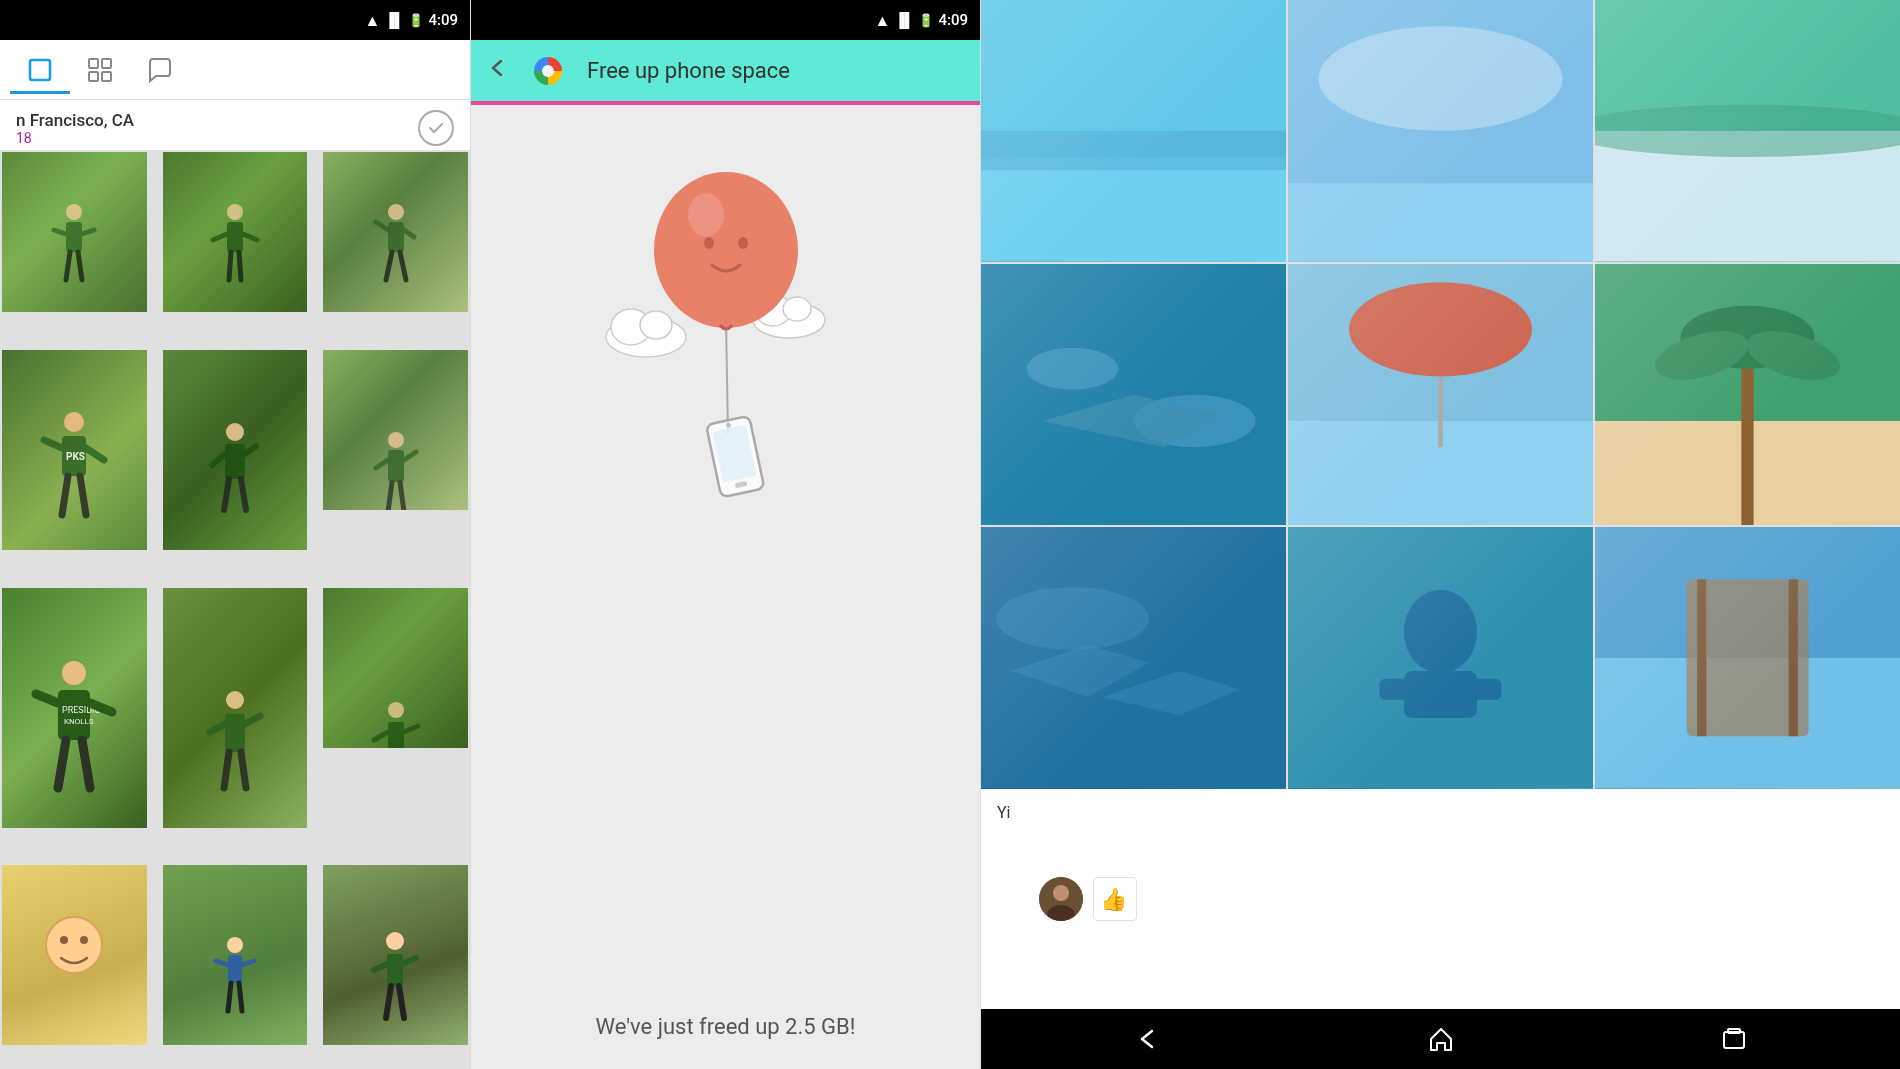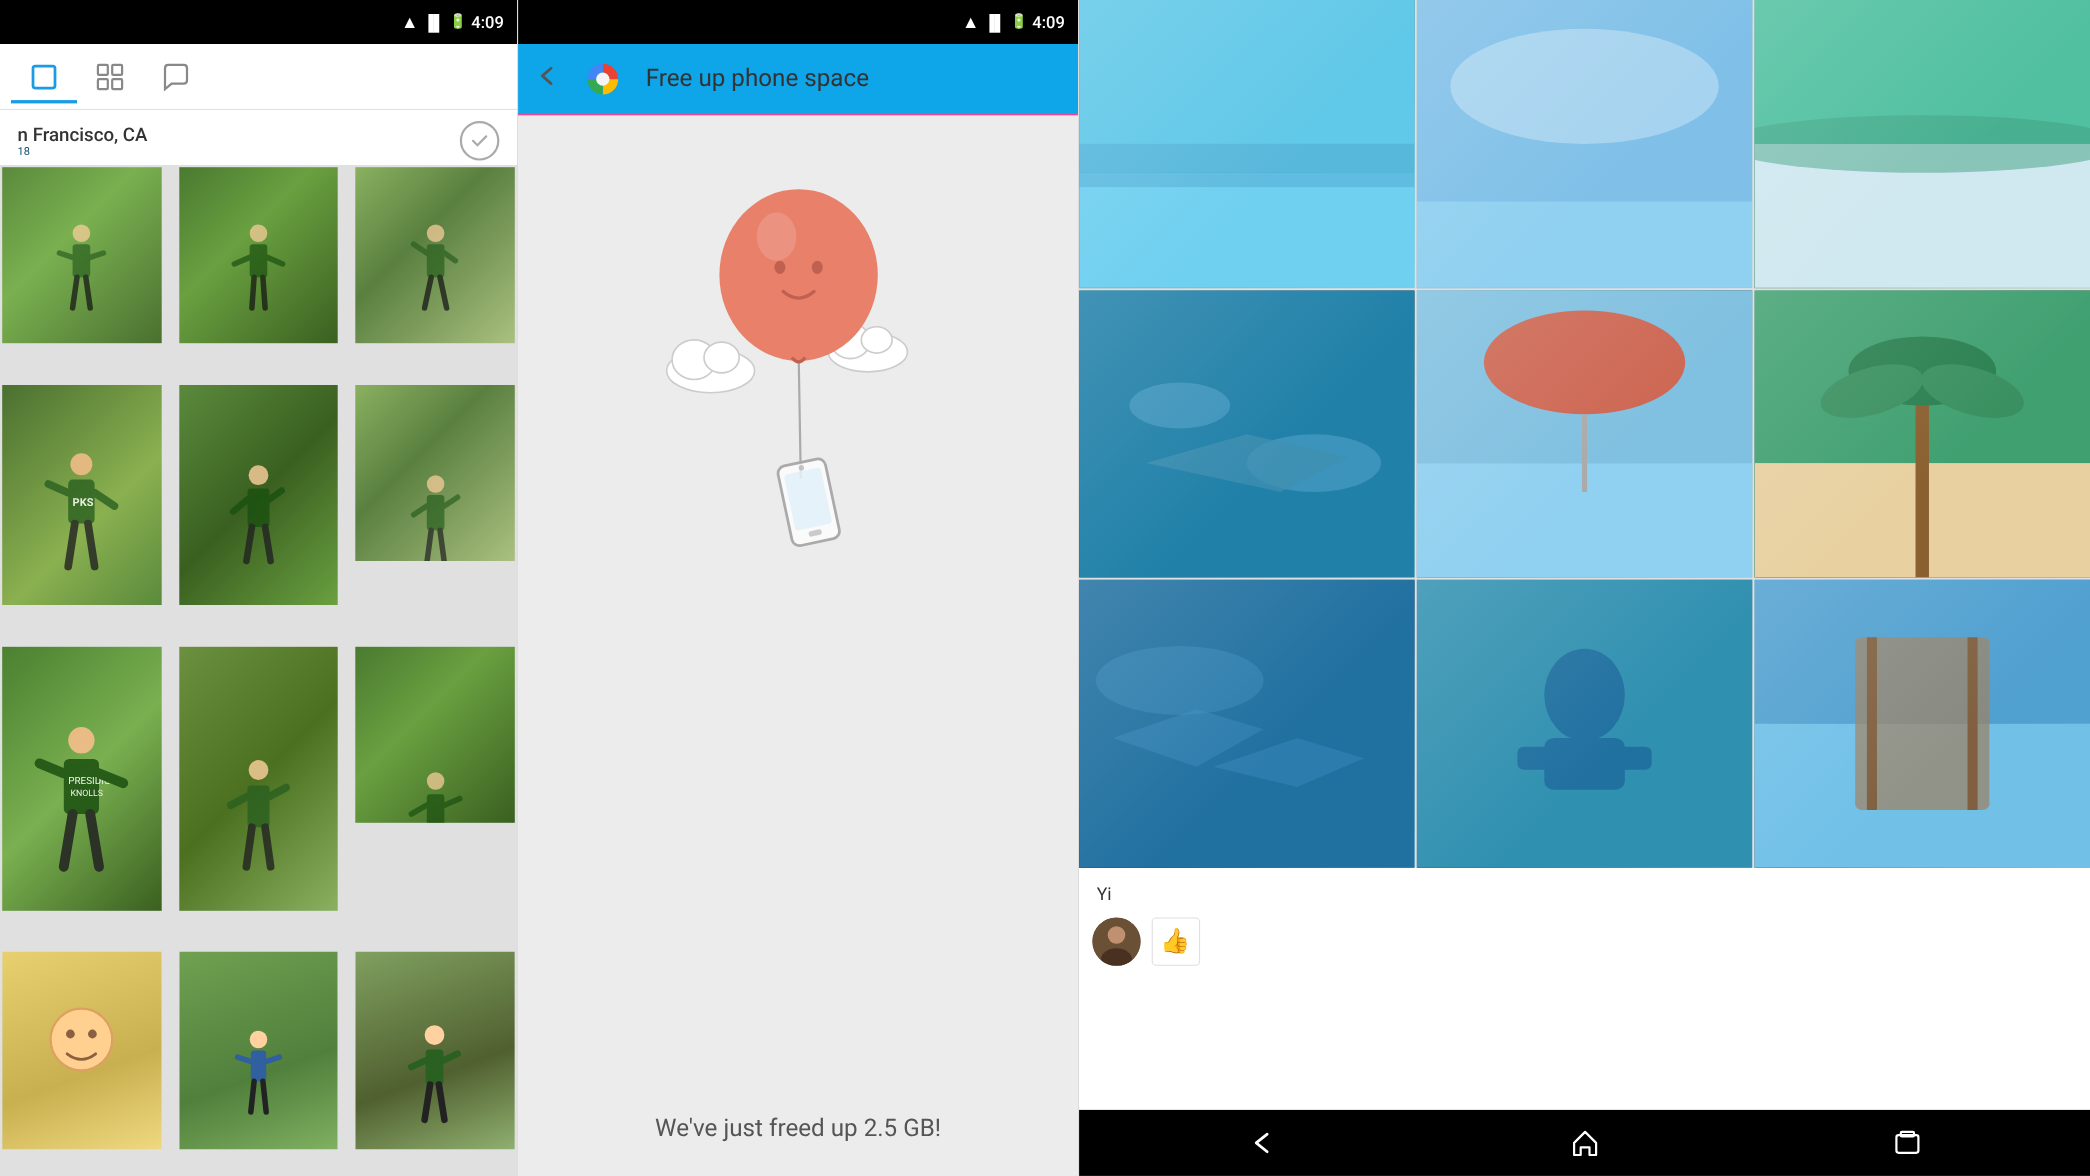--- a/index.html
+++ b/index.html
@@ -72,22 +72,22 @@
       display: flex;
       align-items: center;
       justify-content: space-between;
     }
     .gallery-location {
       font-size: 17px;
       color: #333;
       font-weight: 500;
     }
     .gallery-count {
-      font-size: 10px;
-      color: #0c4a6e;
+      font-size: 14px;
+      color: #a21caf;
     }
     .check-circle {
       width: 36px;
       height: 36px;
       border-radius: 50%;
       border: 2px solid #aaa;
       display: flex;
       align-items: center;
       justify-content: center;
       cursor: pointer;
@@ -137,26 +137,26 @@
       background: #000;
       display: flex;
       align-items: center;
       justify-content: flex-end;
       padding: 0 12px;
       gap: 6px;
     }
 
     .freeup-header {
       height: 65px;
-      background: #0ea5e9;
+      background: #5eead4;
       display: flex;
       align-items: center;
       padding: 0 16px;
       gap: 22px;
-      border-bottom: 2px solid #ec4899;
+      border-bottom: 4px solid #ec4899;
     }
 
     .freeup-back-icon {
       cursor: pointer;
       color: #555;
       font-size: 20px;
     }
 
     .freeup-title {
       font-size: 22px;
@@ -234,21 +234,21 @@
       content: '';
       position: absolute;
       inset: 0;
       background: linear-gradient(135deg, rgba(255,255,255,0.15) 0%, transparent 60%);
     }
 
     .share-bottom {
       height: 220px;
       background: #fff;
       display: flex;
-      flex-direction: column;
+      flex-direction: row;
       padding: 10px 0;
     }
 
     .share-user-label {
       padding: 4px 16px;
       font-size: 16px;
       color: #333;
     }
 
     .share-message-row {

